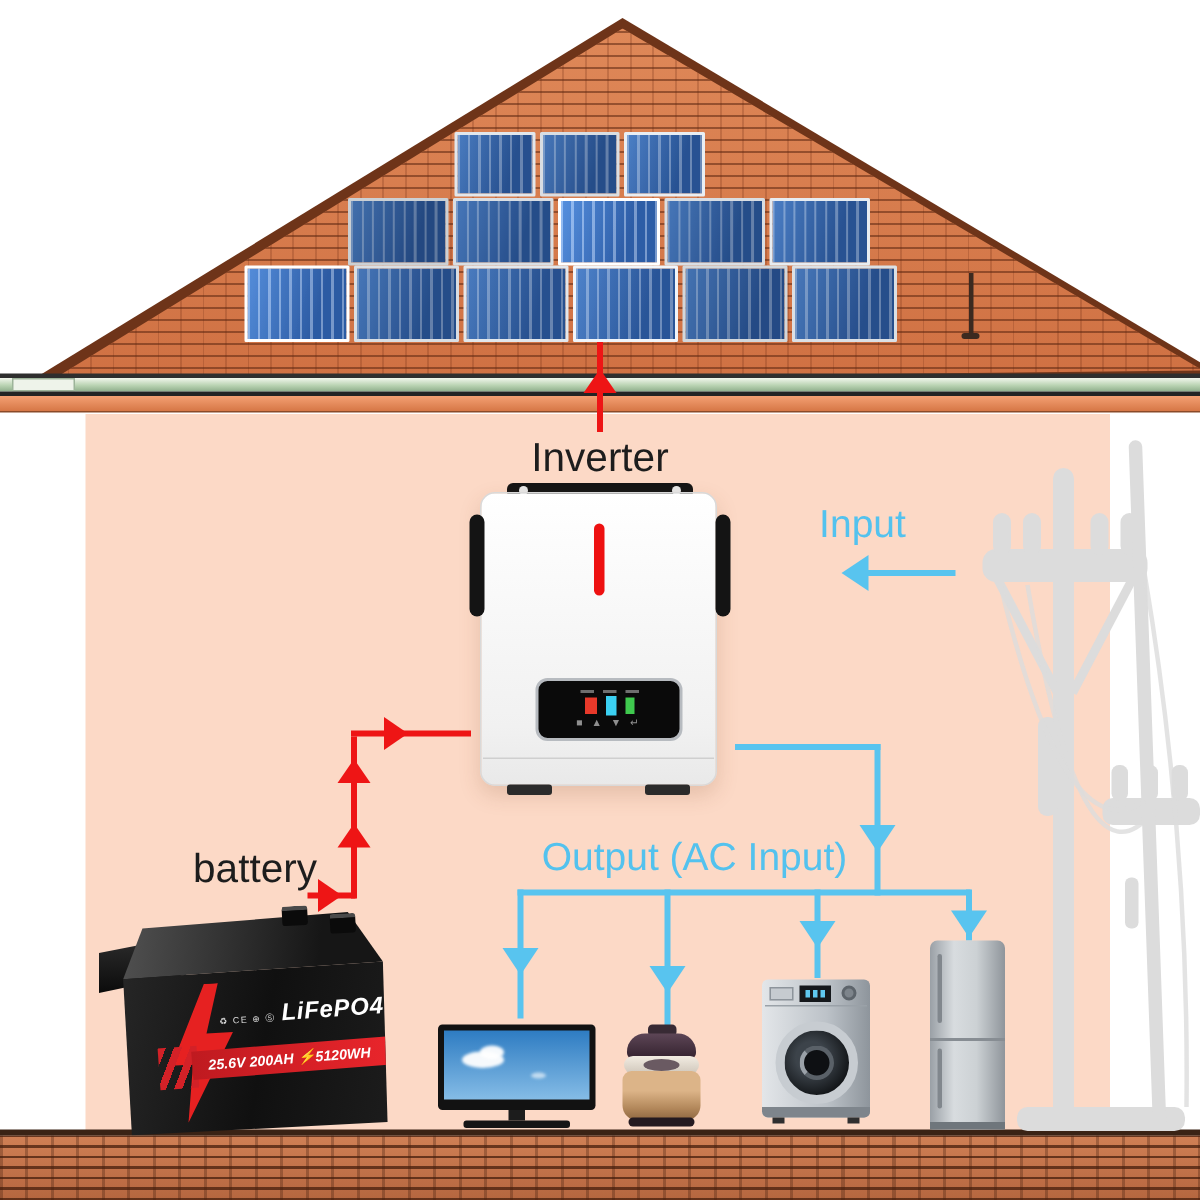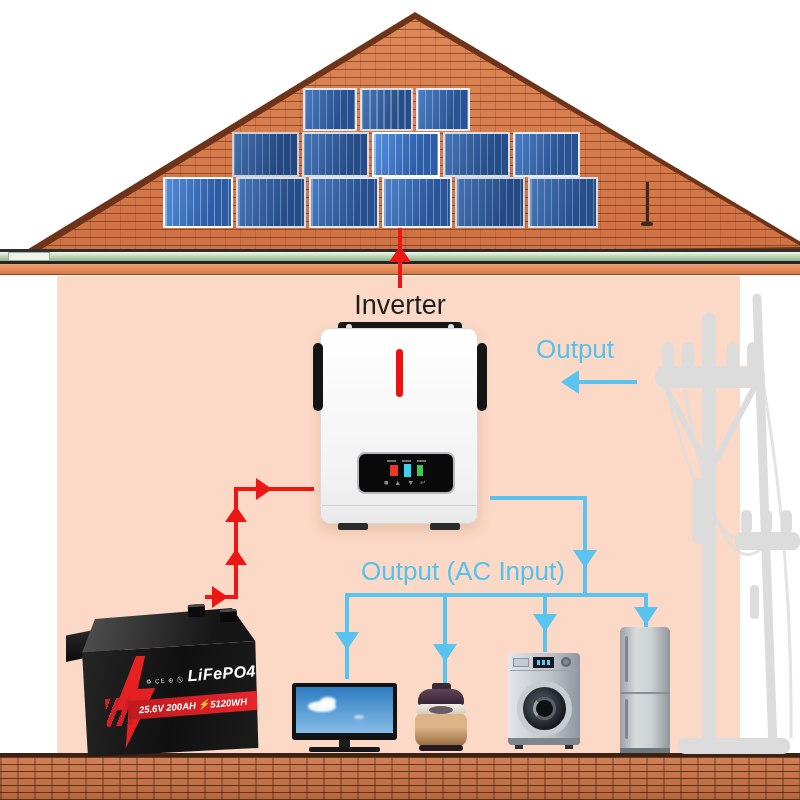--- a/index.html
+++ b/index.html
@@ -210,38 +210,39 @@
   <div class="inv-foot" style="left:430px;width:30px"></div>
 
   <div class="red-line" style="left:205px;top:595px;width:32px;height:4px"></div>
   <div class="red-line" style="left:234px;top:491px;width:4px;height:108px"></div>
   <div class="red-line" style="left:234px;top:487px;width:80px;height:4px"></div>
   <div class="arr right-red" style="left:212px;top:586px"></div>
   <div class="arr up-red" style="left:225px;top:549px"></div>
   <div class="arr up-red" style="left:225px;top:506px"></div>
   <div class="arr right-red" style="left:256px;top:478px"></div>
 
-  <div class="lbl lbl-cyan" style="left:520px;top:334px;width:110px;text-align:center">Output</div>
+  <div class="lbl lbl-cyan" style="left:520px;top:334px;width:110px;text-align:center">Input</div>
   <div class="cy-line" style="left:572px;top:380px;width:65px;height:4px"></div>
   <div class="arr left-cy" style="left:561px;top:370px"></div>
 
   <div class="cy-line" style="left:490px;top:496px;width:97px;height:4px"></div>
   <div class="cy-line" style="left:583px;top:496px;width:4px;height:101px"></div>
   <div class="arr down-cy" style="left:573px;top:550px"></div>
   <div class="lbl lbl-cyan" style="left:348px;top:556px;width:230px;text-align:center">Output (AC Input)</div>
   <div class="cy-line" style="left:345px;top:593px;width:302px;height:4px"></div>
   <div class="cy-line" style="left:345px;top:593px;width:4px;height:86px"></div>
   <div class="cy-line" style="left:443px;top:593px;width:4px;height:98px"></div>
   <div class="cy-line" style="left:543px;top:593px;width:4px;height:59px"></div>
   <div class="cy-line" style="left:644px;top:593px;width:4px;height:34px"></div>
   <div class="arr down-cy" style="left:335px;top:632px"></div>
   <div class="arr down-cy" style="left:433px;top:644px"></div>
   <div class="arr down-cy" style="left:533px;top:614px"></div>
   <div class="arr down-cy" style="left:634px;top:607px"></div>
 
+  <div class="lbl lbl-dark" style="left:100px;top:564px;width:140px;text-align:center">battery</div>
   <div class="abs" style="left:70px;top:600px;width:195px;height:160px">
     <div class="abs bat-flange"></div>
     <div class="abs bat-top"></div>
     <div class="bat-terminal" style="left:118px;top:4px"></div>
     <div class="bat-terminal" style="left:150px;top:9px"></div>
     <div class="abs bat-front">
       <div class="abs bat-bolt"></div>
       <div class="abs bat-brandline">
         <span class="bat-certs">♻ CE ⊕ Ⓢ</span>
         <span class="bat-brand">LiFePO4</span>

